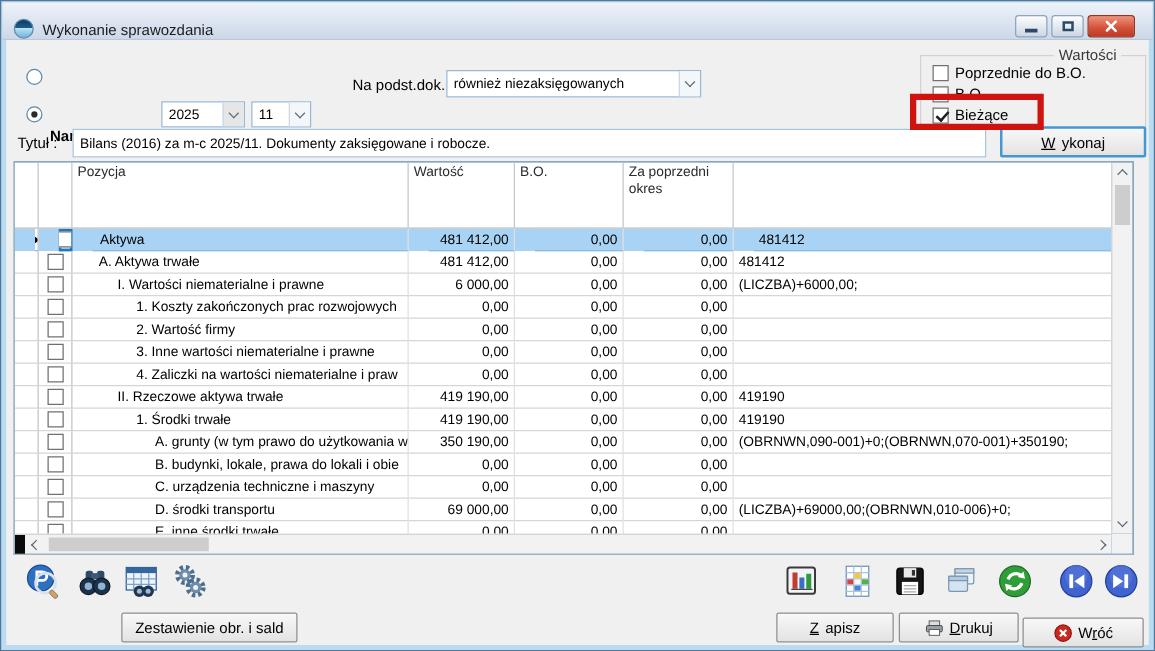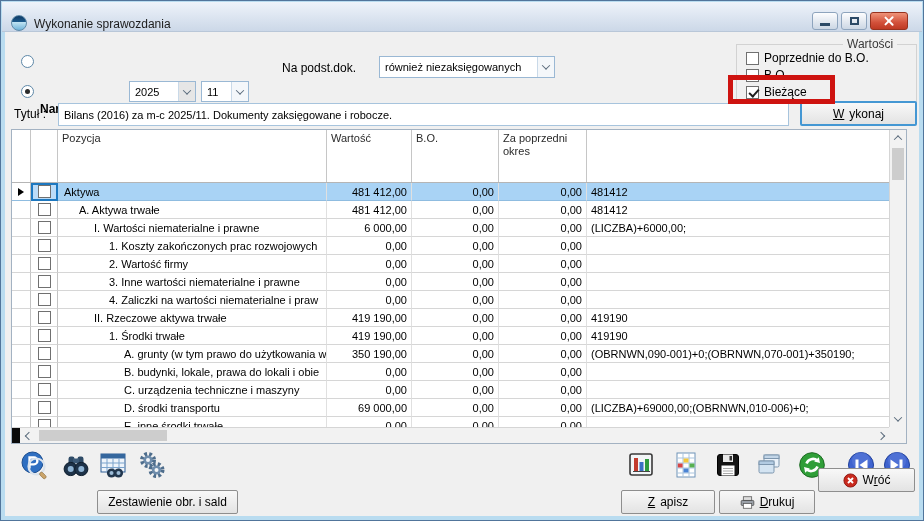--- a/index.html
+++ b/index.html
@@ -106,21 +106,21 @@
     display:grid; grid-template-columns:19px 27px 269px 85px 87px 88px 1fr; height:18px;
     font-size:11px; color:#000; background:#fff;
   }
   .grid-row .cell{ border-right:1px solid #e0e0e0; border-bottom:1px solid #d6d6d6;
     display:flex; align-items:center; overflow:hidden; white-space:nowrap;}
   .grid-row .c-marker{ border-right:1px solid #c3c3c3; justify-content:center;}
   .grid-row .c-check{ border-right:1px solid #c3c3c3; justify-content:center;}
   .grid-row .c-num{ justify-content:flex-end; padding-right:4px;}
   .grid-row .c-opis{ padding-left:4px;}
   .grid-row.selected{ background:#a9d3f5; }
-  .grid-row.selected .cell{ background:#a9d3f5; border-bottom-color:#8fbce0;}
+  .grid-row.selected .cell{ background:#a9d3f5; border-bottom-color:#8fbce0;margin-left:16px;}
   .grid-row.selected .c-marker{ background:#fff; }
   .grid-row.selected .c-check{ outline:2px solid #1d78c0; outline-offset:-2px; background:#bcdcf8;}
   .marker-tri{ display:none; width:0; height:0; border-left:6px solid #000; border-top:4px solid transparent; border-bottom:4px solid transparent;}
   .grid-row.selected .marker-tri{ display:block; }
 
   
   .vscroll{
     position:absolute; top:0; right:0; width:17px; bottom:16px; background:#f2f2f2; border-left:1px solid #d5d5d5;
   }
   .vscroll .sarrow{ position:absolute; left:0; width:100%; height:16px; display:flex; align-items:center; justify-content:center;}
@@ -136,21 +136,21 @@
   .corner{ position:absolute; right:0; bottom:0; width:17px; height:16px; background:#f2f2f2; }
 
   
   .toolbtn{ position:absolute; width:30px; height:30px; top:449px; display:flex; align-items:center; justify-content:center; }
   .toolbtn svg{ width:30px; height:30px; }
 
   
   .btn-zest{ left:96px; top:489px; width:141px; height:24px; }
   .btn-zapisz{ left:620px; top:489px; width:94px; height:24px; }
   .btn-drukuj{ left:718px; top:489px; width:96px; height:24px; }
-  .btn-wroc{ left:817px; top:467px; width:97px; height:24px;text-align:right; }
+  .btn-wroc{ left:817px; top:493px; width:97px; height:24px;text-align:right; }
 </style>
 </head>
 <body>
 
 <div class="window">
 
   <div class="titlebar">
     <span class="win-icon"></span>
     <span class="win-title">Wykonanie sprawozdania</span>
     <div class="win-btns">
@@ -179,21 +179,21 @@
       </span>
   </div>
   <div class="combo" style="left:200px; top:80px; width:48px; height:21px;">
     <span class="val">11</span>
     <span class="arrow">
         <span class="chev down"></span>
       </span>
   </div>
 
   <span class="lbl" style="left:281px; top:60px;">Na podst.dok.</span>
-  <div class="combo" style="left:378px; top:55px; width:176px; height:22px;">
+  <div class="combo" style="left:356px; top:55px; width:204px; height:22px;">
     <span class="val">również niezaksięgowanych</span>
     <span class="arrow">
         <span class="chev down"></span>
       </span>
   </div>
 
   <div class="groupbox">
     <span class="gb-title">Wartości</span>
   </div>
   <div class="cbrow" style="left:745px; top:50px;">

